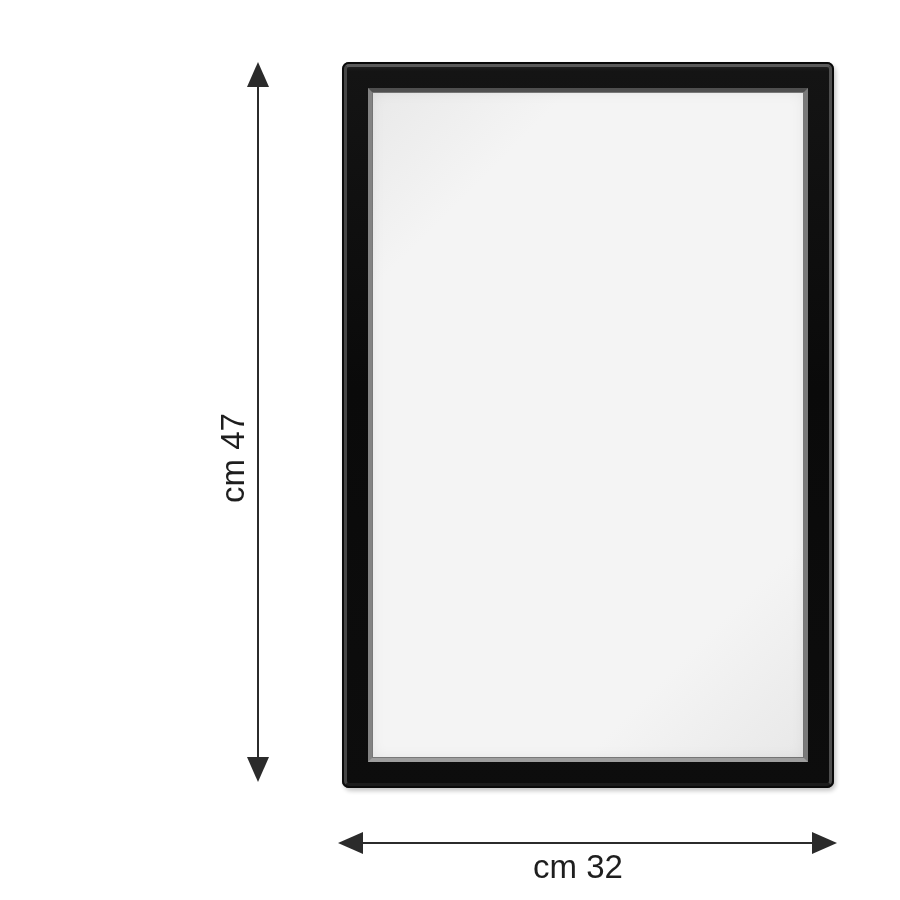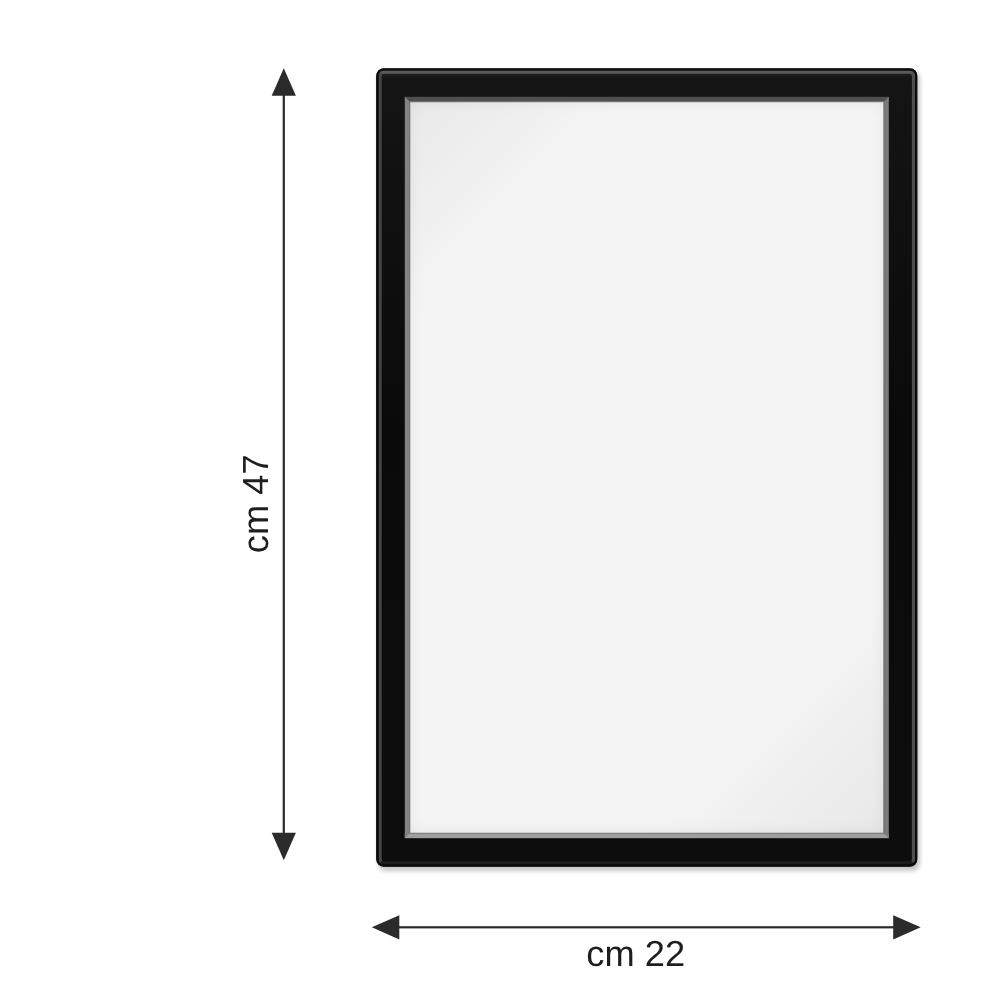--- a/index.html
+++ b/index.html
@@ -136,16 +136,16 @@
     <div class="dim-line v-line"></div>
     <div class="tri tri-up"></div>
     <div class="tri tri-down"></div>
     <div class="dim-label v-label">cm 47</div>
   </div>
 
   <div>
     <div class="dim-line h-line"></div>
     <div class="tri tri-left"></div>
     <div class="tri tri-right"></div>
-    <div class="dim-label h-label">cm 22</div>
+    <div class="dim-label h-label">cm 32</div>
   </div>
 
 </div>
 
 </body></html>

